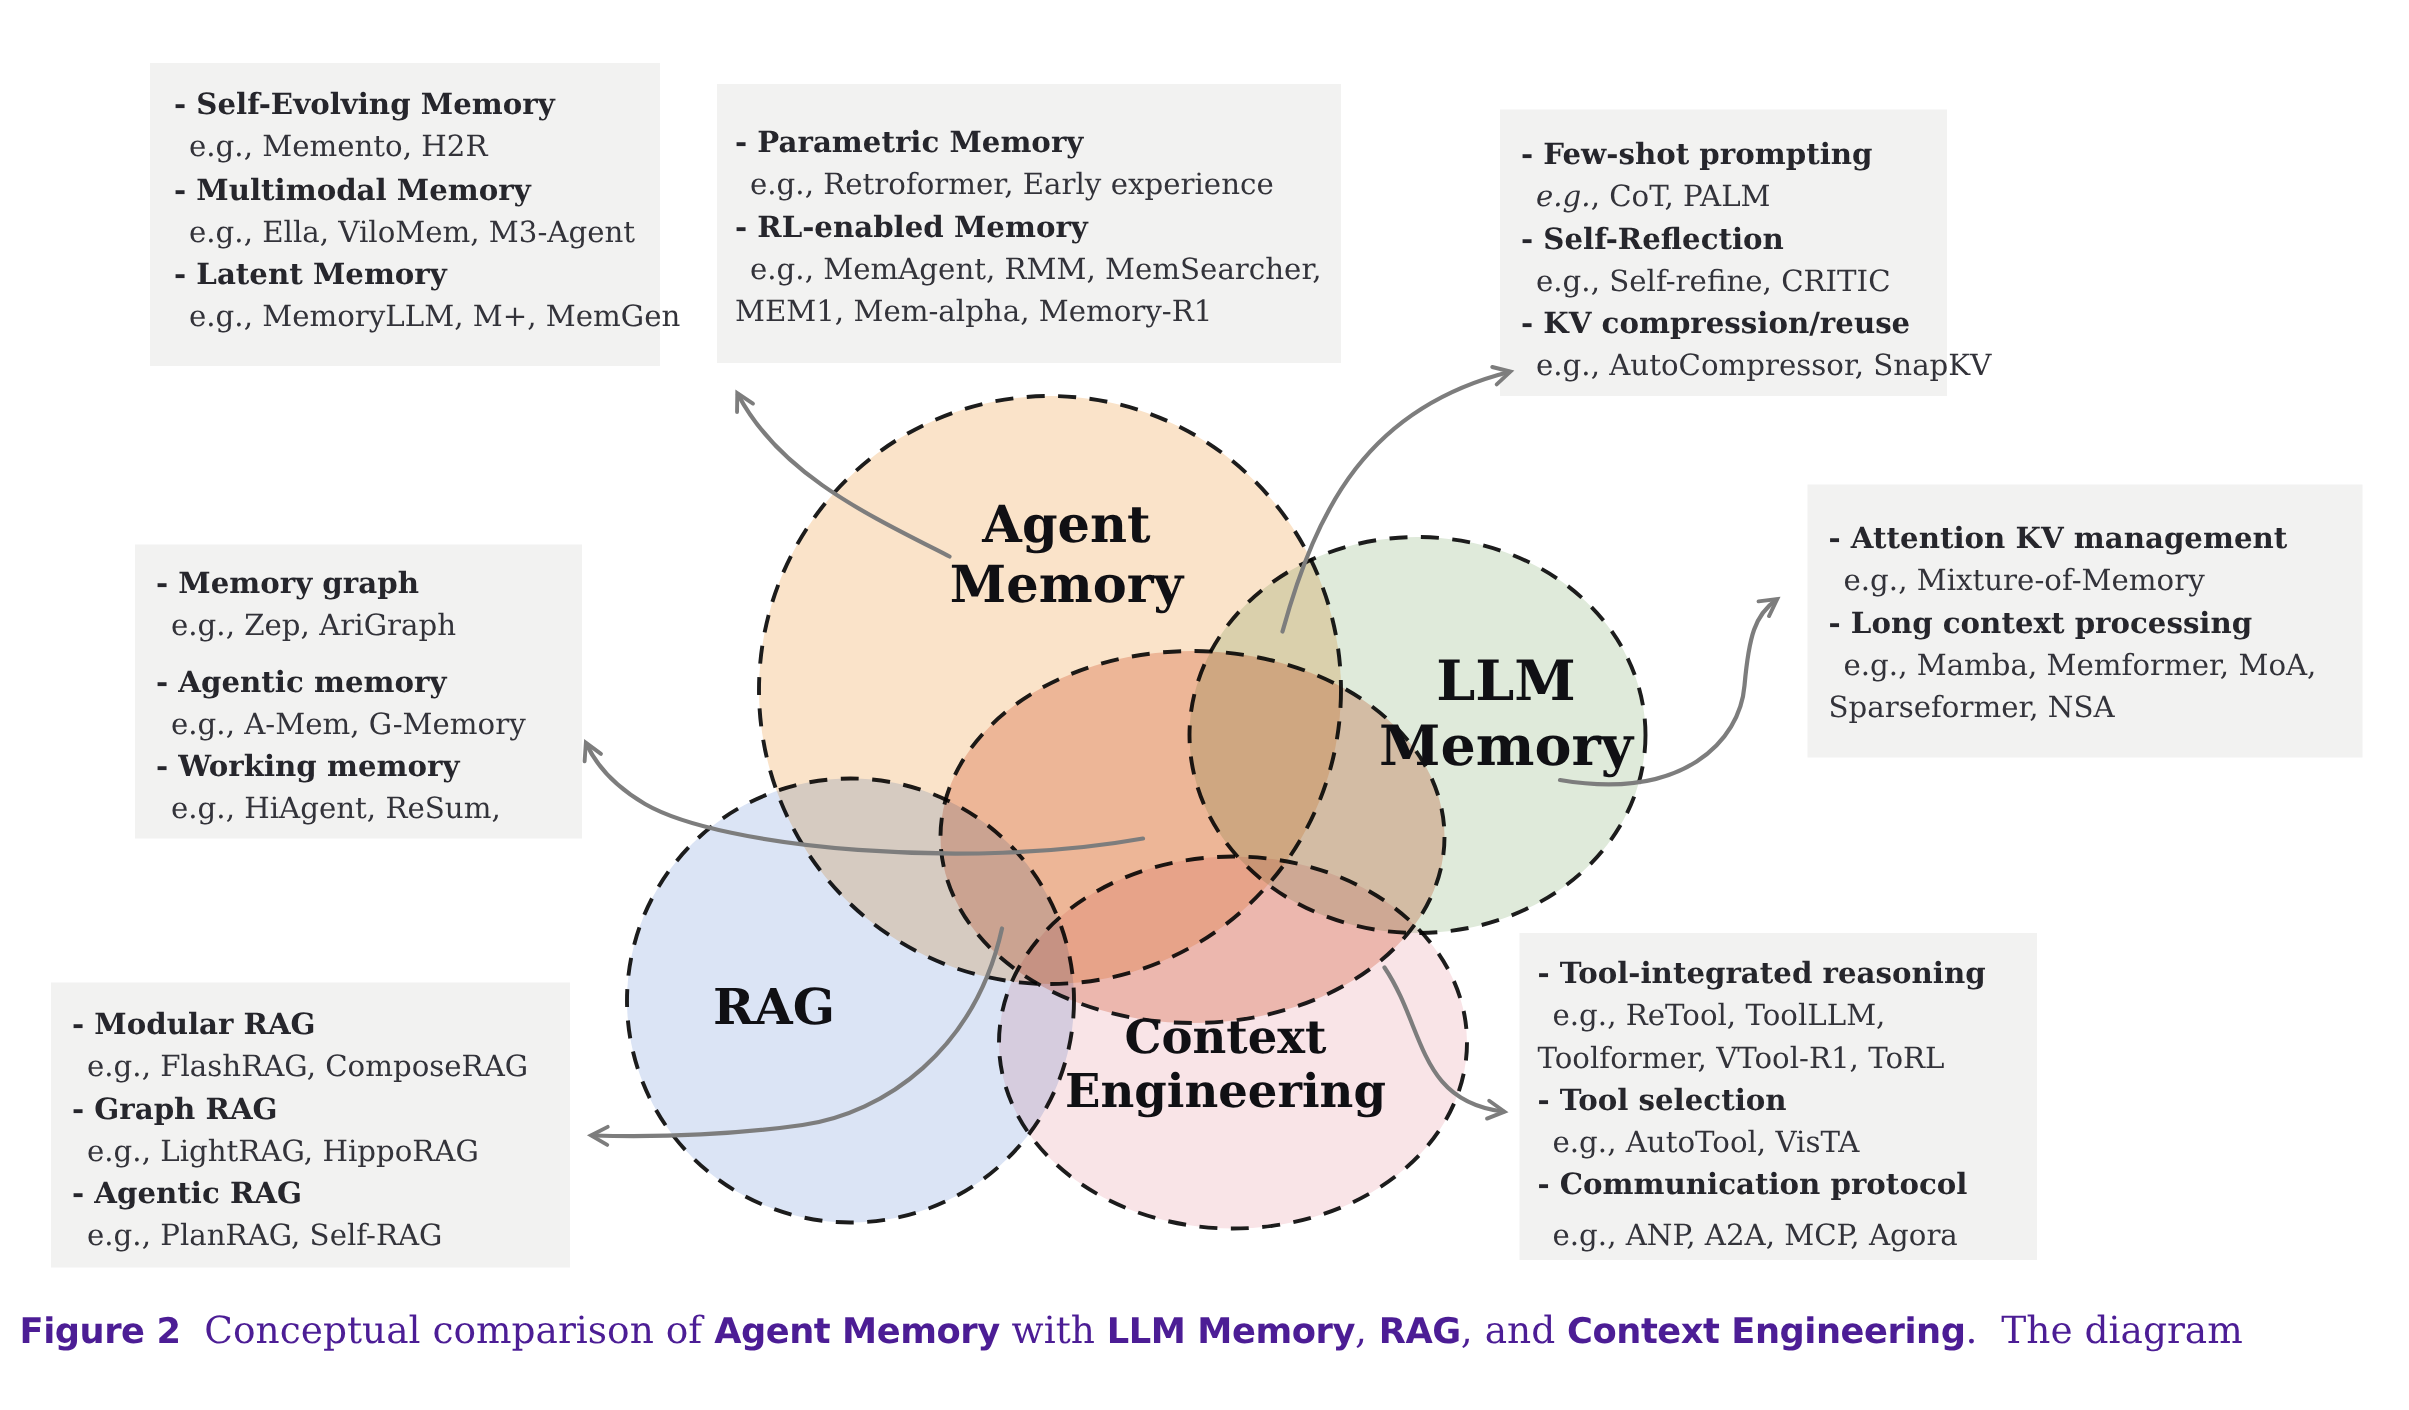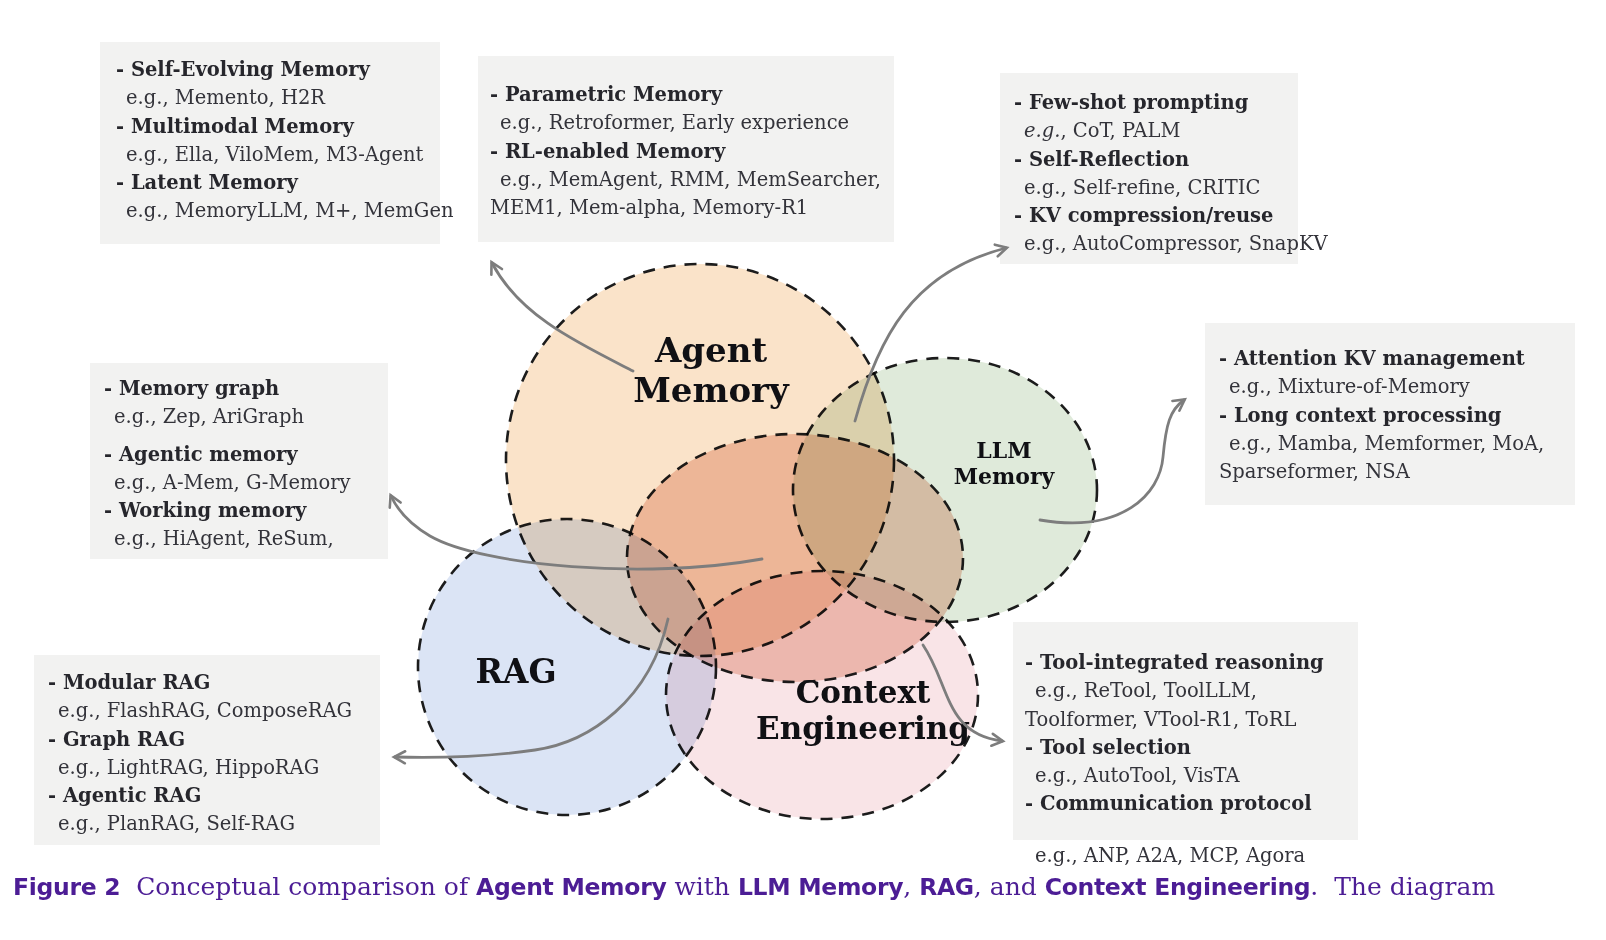--- a/index.html
+++ b/index.html
@@ -6,21 +6,21 @@
   body{width:1606px;height:940px;position:relative;overflow:hidden;
        font-family:"DejaVu Serif","Liberation Serif",serif;color:#2c2c33;}
   #stage{position:absolute;inset:0;}
   svg.layer{position:absolute;left:0;top:0;}
   
   .bx{position:absolute;background:#f2f2f1;box-sizing:border-box;
       font-size:19.5px;line-height:1.45;}
   .term{font-weight:700;color:#26262c;white-space:nowrap;}
   .eg{white-space:pre;text-indent:10px;color:#33333a;}
   .mt{margin-top:9px;}
-  .mt-sm{margin-top:23px;}
+  .mt-sm{margin-top:5px;}
   .it{font-style:italic;}
   
   .vlabel{position:absolute;transform:translate(-50%,-50%);text-align:center;
           font-weight:700;color:#101014;line-height:1.17;white-space:nowrap;}
   
   #caption{position:absolute;left:13px;top:872px;width:1590px;font-size:25px;
            color:#4c1d95;white-space:pre-wrap;}
   #caption .cap-b{font-family:"DejaVu Sans","Liberation Sans",sans-serif;
                   font-weight:700;font-size:23.5px;letter-spacing:-0.3px;}
 </style>
@@ -36,28 +36,28 @@
       <ellipse cx="945" cy="490" rx="152" ry="132" style="mix-blend-mode:multiply" stroke="#1c1c1c" stroke-width="2.6" stroke-dasharray="12 9" fill="#dfeada"></ellipse>
       <ellipse cx="567" cy="667" rx="149" ry="148" style="mix-blend-mode:multiply" stroke="#1c1c1c" stroke-width="2.6" stroke-dasharray="12 9" fill="#dbe4f5"></ellipse>
       <ellipse cx="822" cy="695" rx="156" ry="124" style="mix-blend-mode:multiply" stroke="#1c1c1c" stroke-width="2.6" stroke-dasharray="12 9" fill="#f9e4e7"></ellipse>
     </g>
   </svg>
 
   <div class="vlabel" style="left:711px;top:371px;font-size:34px;">
     <div>Agent</div>
     <div>Memory</div>
   </div>
-  <div class="vlabel" style="left:1004px;top:464px;font-size:22px;">
+  <div class="vlabel" style="left:1004px;top:476px;font-size:37px;">
     <div>LLM</div>
     <div>Memory</div>
   </div>
   <div class="vlabel" style="left:516px;top:672px;font-size:33px;">
     <div>RAG</div>
   </div>
-  <div class="vlabel" style="left:817px;top:710px;font-size:31px;margin-left:46px;">
+  <div class="vlabel" style="left:817px;top:710px;font-size:31px;">
     <div>Context</div>
     <div>Engineering</div>
   </div>
 
   <div class="bx" style="left:100px;top:42px;width:340px;height:202px;padding:14px 16px;">
     <div class="term">- Self-Evolving Memory</div>
     <div class="eg">e.g., Memento, H2R</div>
     <div class="term">- Multimodal Memory</div>
     <div class="eg">e.g., Ella, ViloMem, M3-Agent</div>
     <div class="term">- Latent Memory</div>
@@ -100,21 +100,21 @@
 
   <div class="bx" style="left:34px;top:655px;width:346px;height:190px;padding:14px;">
     <div class="term">- Modular RAG</div>
     <div class="eg">e.g., FlashRAG, ComposeRAG</div>
     <div class="term">- Graph RAG</div>
     <div class="eg">e.g., LightRAG, HippoRAG</div>
     <div class="term">- Agentic RAG</div>
     <div class="eg">e.g., PlanRAG, Self-RAG</div>
   </div>
 
-  <div class="bx" style="left:1013px;top:622px;width:345px;height:218px;padding:27px 12px;">
+  <div class="bx" style="left:1013px;top:622px;width:345px;height:218px;padding:13px 12px;">
     <div class="term">- Tool-integrated reasoning</div>
     <div class="eg">e.g., ReTool, ToolLLM,
 Toolformer, VTool-R1, ToRL</div>
     <div class="term">- Tool selection</div>
     <div class="eg">e.g., AutoTool, VisTA</div>
     <div class="term">- Communication protocol</div>
     <div class="eg mt-sm">e.g., ANP, A2A, MCP, Agora</div>
   </div>
 
   <svg class="layer" width="1606" height="940" viewBox="0 0 1606 940" style="pointer-events:none;">

